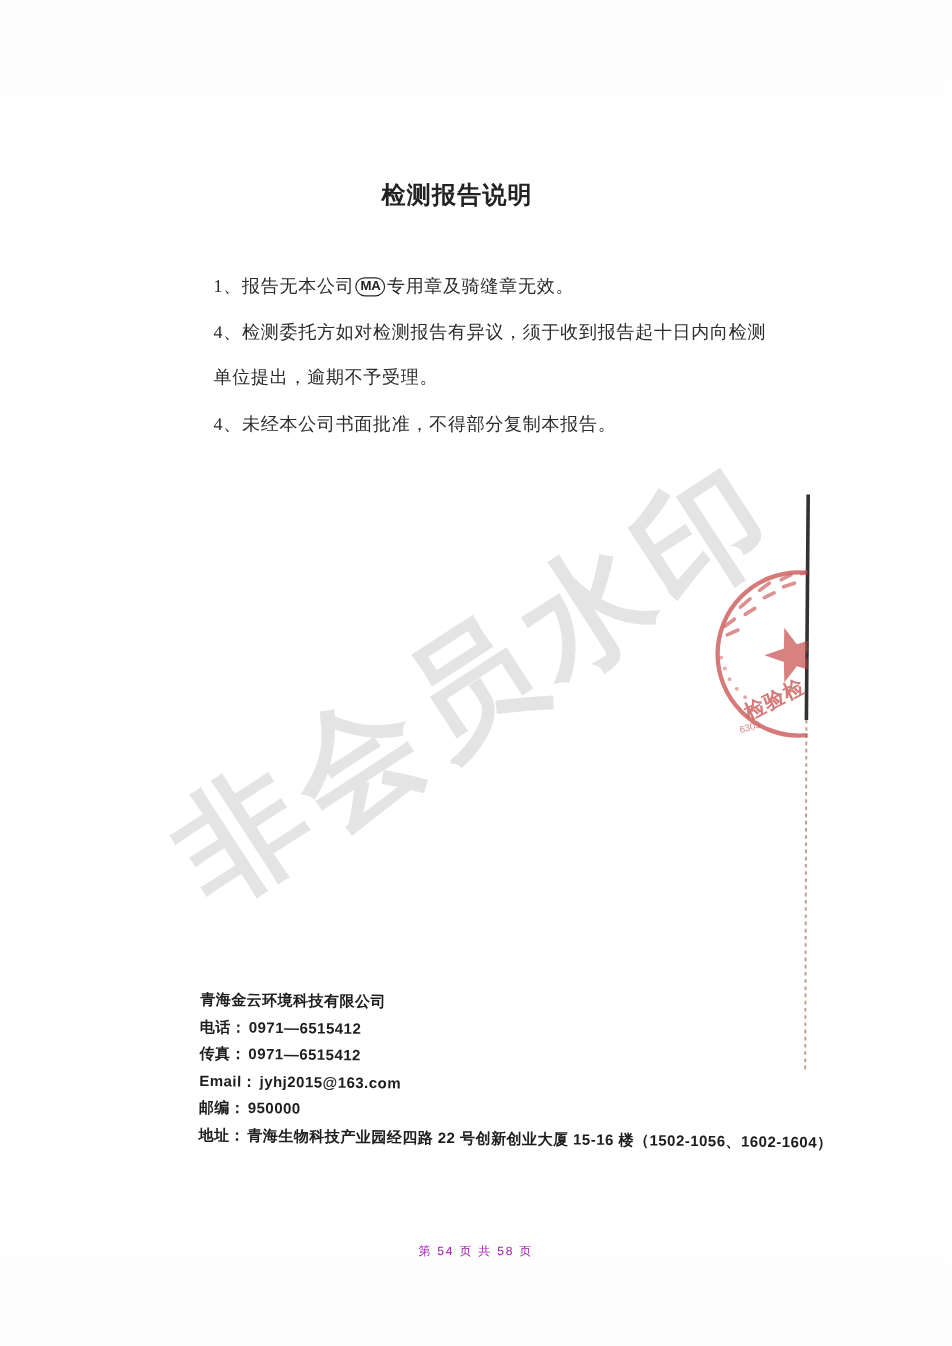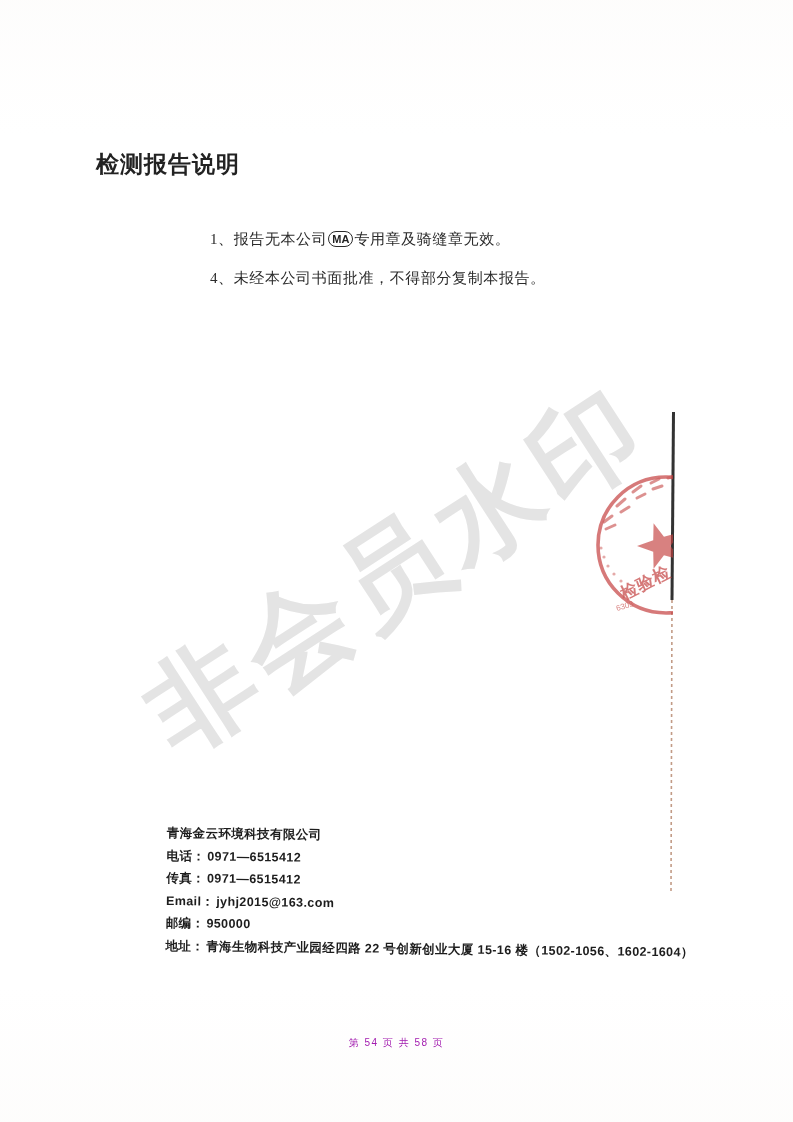--- a/index.html
+++ b/index.html
@@ -23,25 +23,26 @@
     font-family:"Liberation Sans","DejaVu Sans",sans-serif;
     font-size:106px;font-weight:700;letter-spacing:8px;
     color:#e4e4e4;
     transform:rotate(-33deg);
     z-index:1;white-space:nowrap;
     user-select:none;
   }
   .content{position:absolute;inset:0;z-index:2;}
   .doc-title{
     position:absolute;left:96px;top:149px;width:570px;
-    font-size:23px;font-weight:700;letter-spacing:1px;
+    text-align:center;
+    font-size:20px;font-weight:700;letter-spacing:1px;
     color:#222;
   }
   .notes{
-    position:absolute;left:178px;top:221px;width:482px;margin-left:32px;
+    position:absolute;left:178px;top:221px;width:482px;
   }
   .notes p{
     margin:0 0 2px 0;
     font-size:15px;line-height:37px;letter-spacing:.6px;
     white-space:pre-line;
     color:#2b2b2b;
   }
   .ma-badge{
     display:inline-block;
     border:1.6px solid #2a2a2a;border-radius:9px;
@@ -72,20 +73,22 @@
 <div id="page-root">
 
   <div class="watermark">非会员水印</div>
 
   <div class="content">
 
     <div class="doc-title">检测报告说明</div>
 
     <div class="notes">
       <p><span>1、报告无本公司</span><span class="ma-badge">MA</span><span>专用章及骑缝章无效。</span></p>
+      <p>4、检测委托方如对检测报告有异议，须于收到报告起十日内向检测
+单位提出，逾期不予受理。</p>
       <p>4、未经本公司书面批准，不得部分复制本报告。</p>
     </div>
 
     <div class="company">
       <div class="row">青海金云环境科技有限公司</div>
       <div class="row"><span class="lbl">电话：</span><span>0971—6515412</span></div>
       <div class="row"><span class="lbl">传真：</span><span>0971—6515412</span></div>
       <div class="row"><span class="lbl">Email：</span><span>jyhj2015@163.com</span></div>
       <div class="row"><span class="lbl">邮编：</span><span>950000</span></div>
       <div class="row"><span class="lbl">地址：</span><span>青海生物科技产业园经四路 22 号创新创业大厦 15-16 楼（1502-1056、1602-1604）</span></div>

